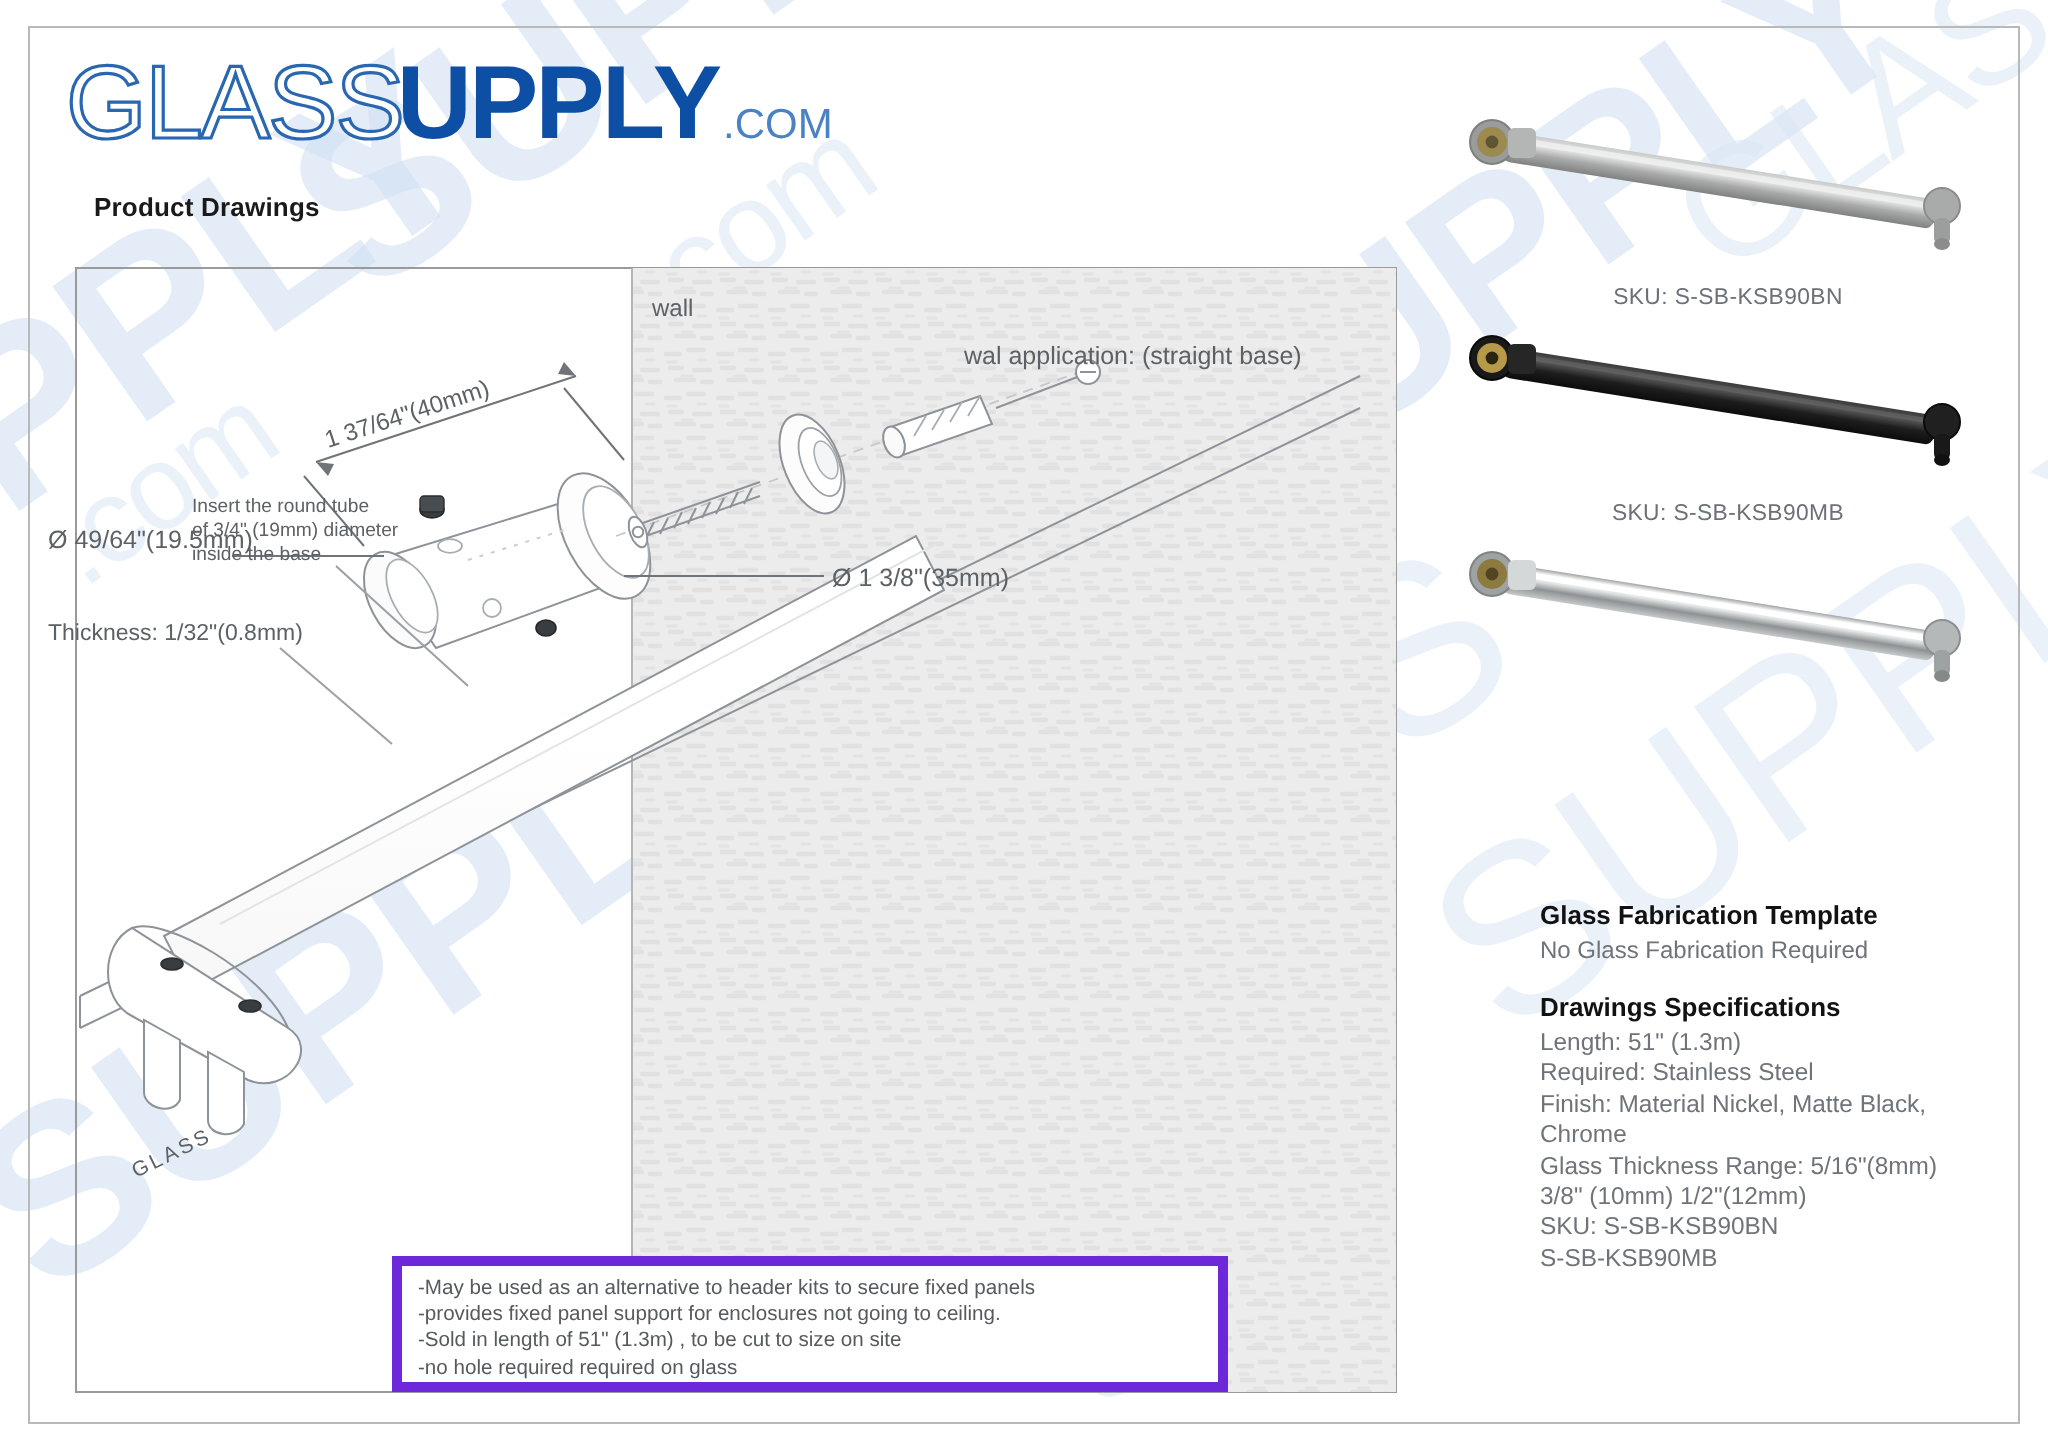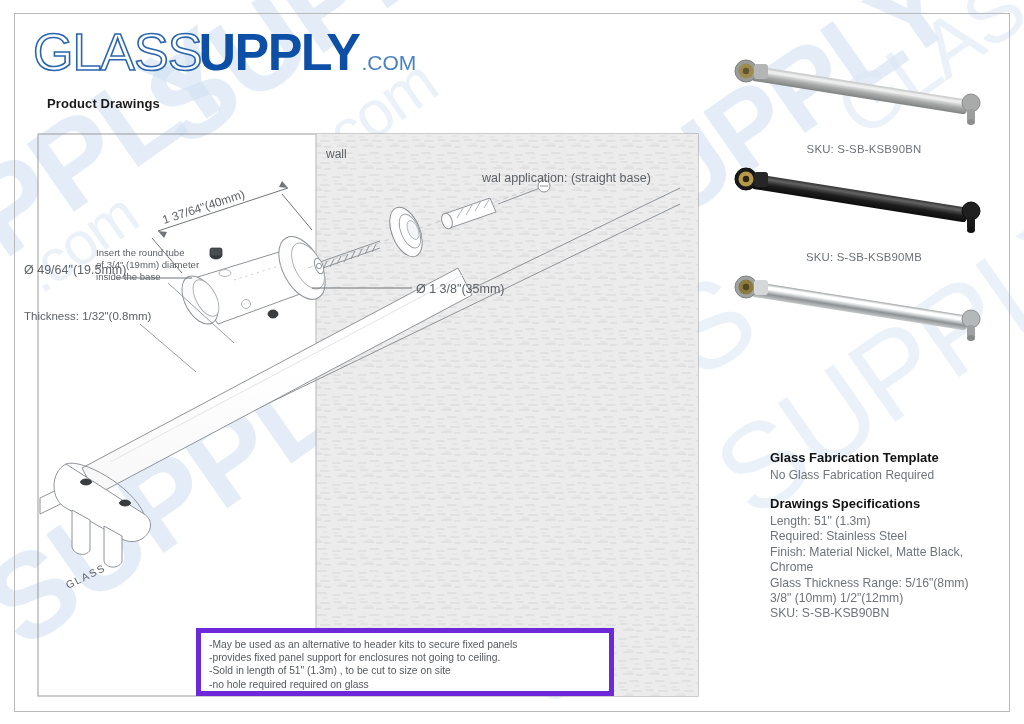--- a/index.html
+++ b/index.html
@@ -358,15 +358,16 @@
     <div class="spec-sub">No Glass Fabrication Required</div>
 
     <div class="spec-h">Drawings Specifications</div>
     <div class="spec-line">Length: 51" (1.3m)</div>
     <div class="spec-line">Required: Stainless Steel</div>
     <div class="spec-line">Finish: Material Nickel, Matte Black,</div>
     <div class="spec-line">Chrome</div>
     <div class="spec-line">Glass Thickness Range: 5/16"(8mm)</div>
     <div class="spec-line">3/8" (10mm) 1/2"(12mm)</div>
     <div class="spec-line">SKU: S-SB-KSB90BN</div>
+    <div class="spec-line">S-SB-KSB90MB</div>
   </div>
 
 </div>
 
 </body></html>

